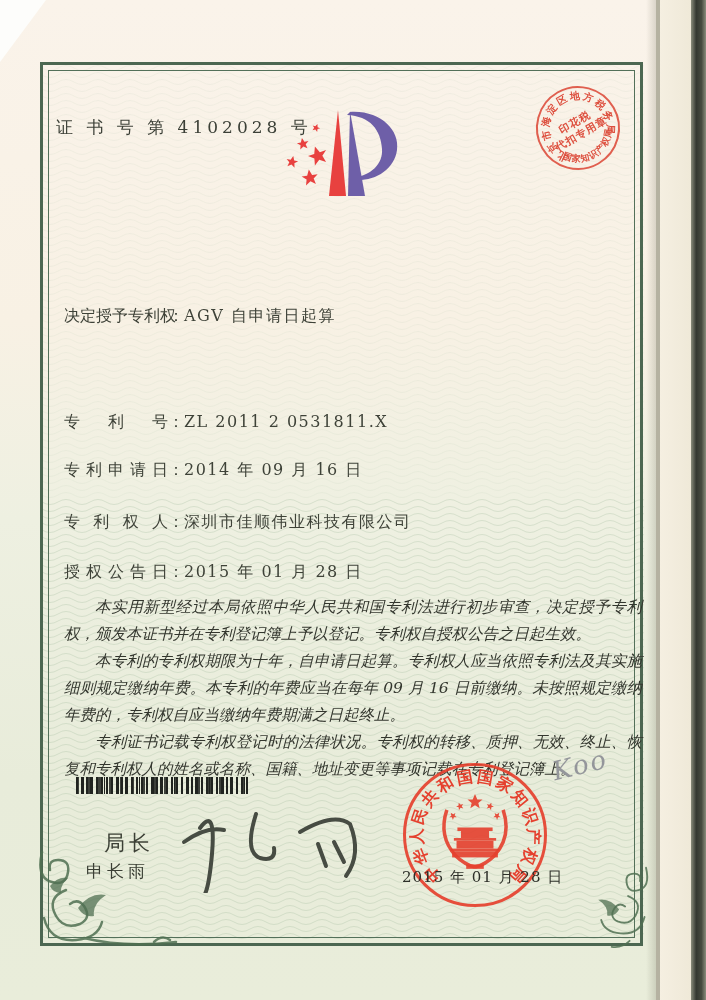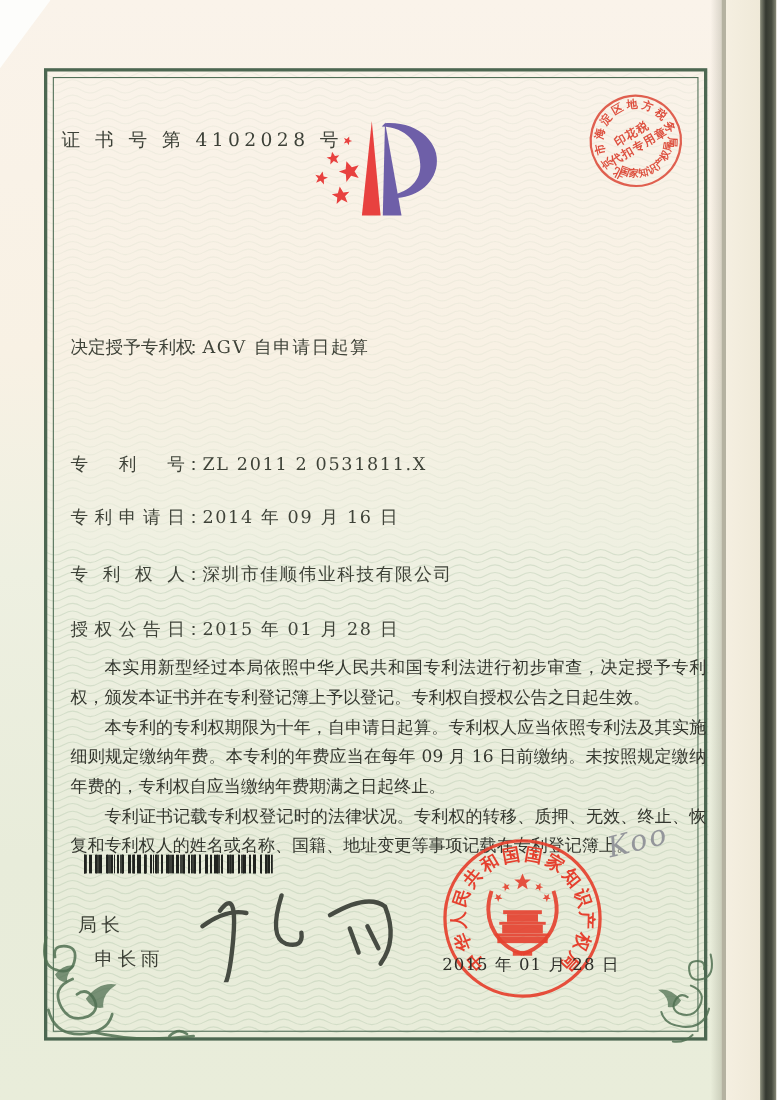--- a/index.html
+++ b/index.html
@@ -14,29 +14,29 @@
         border:1.5px solid #537059;box-sizing:border-box;}
   .cert-no{position:absolute;left:56px;top:116px;font-size:17px;color:#3c4037;letter-spacing:4px;}
   .logo{position:absolute;left:278px;top:106px;width:126px;height:98px;}
   .title{position:absolute;left:40px;top:216px;width:603px;text-align:center;
         font-size:36px;font-weight:bold;color:#3d4a41;letter-spacing:12px;}
   .field{position:absolute;left:64px;font-size:16px;color:#3e4238;white-space:nowrap;}
   .field .lbl{display:inline-block;width:104px;text-align:justify;text-align-last:justify;vertical-align:bottom;}
   .field .val{letter-spacing:1.5px;}
   .paras{position:absolute;left:64px;top:594px;width:578px;font-size:15.5px;
         line-height:27px;color:#33362e;text-align:justify;}
-  .paras p{margin:0;text-indent:2em;}
+  .paras p{margin:0;text-indent:2em;font-style:italic;}
   .barcode{position:absolute;left:76px;top:777px;width:172px;height:17px;
         background-image:
           repeating-linear-gradient(90deg,#20231f 0 2px,transparent 2px 5px),
           repeating-linear-gradient(90deg,#20231f 0 1px,transparent 1px 7px),
           repeating-linear-gradient(90deg,rgba(32,35,31,.85) 0 3px,transparent 3px 11px);}
   .koo{position:absolute;left:552px;top:750px;font-size:26px;font-style:italic;
         color:#94969b;transform:rotate(-14deg);letter-spacing:2px;}
-  .sig-title{position:absolute;left:71px;top:829px;font-size:17px;color:#3b3f35;letter-spacing:4px;}
+  .sig-title{position:absolute;left:104px;top:829px;font-size:21px;color:#3b3f35;letter-spacing:4px;}
   .sig-name{position:absolute;left:86px;top:860px;font-size:17px;color:#3b3f35;letter-spacing:4px;}
   .sig-script{position:absolute;left:172px;top:798px;width:195px;height:95px;}
   .seal{position:absolute;left:403px;top:763px;width:144px;height:144px;}
   .seal .ring{position:absolute;inset:0;border:3px solid #e5402e;border-radius:50%;opacity:.92;}
   .seal .emblem{position:absolute;left:28px;top:24px;width:88px;height:88px;}
   .seal .arc{position:absolute;inset:0;color:#e5402e;}
   .seal-date{position:absolute;left:402px;top:868px;width:152px;text-align:center;
         font-size:15px;color:#2d2f29;letter-spacing:1px;white-space:nowrap;}
   .stamp{position:absolute;left:536px;top:86px;width:84px;height:84px;transform:rotate(-30deg);color:#dd4f3e;}
   .stamp .ring{position:absolute;inset:0;border:2.5px solid #dd4f3e;border-radius:50%;opacity:.9;}

